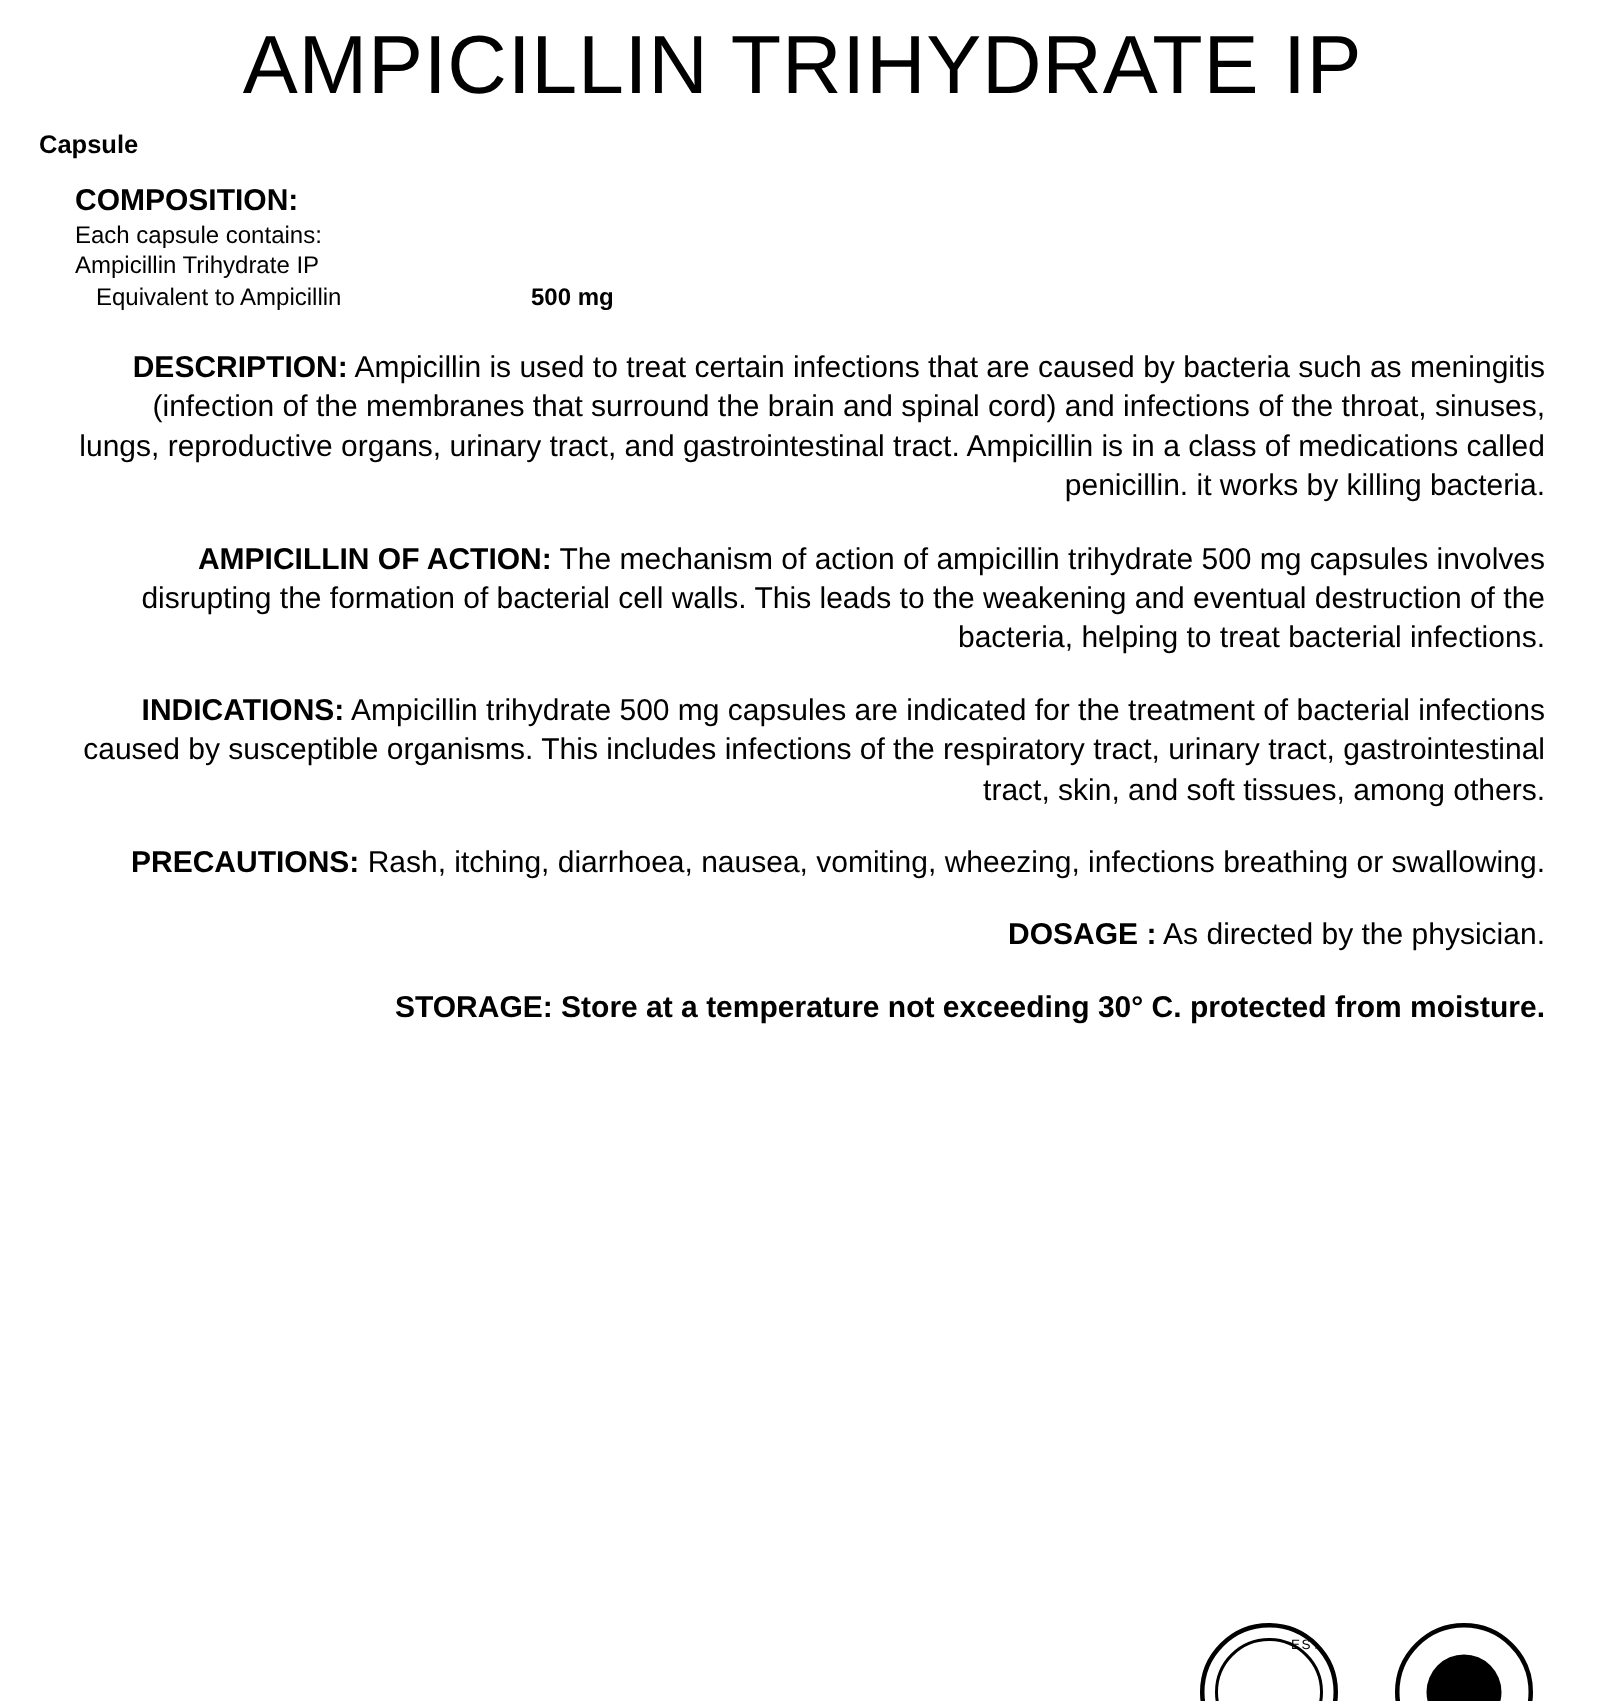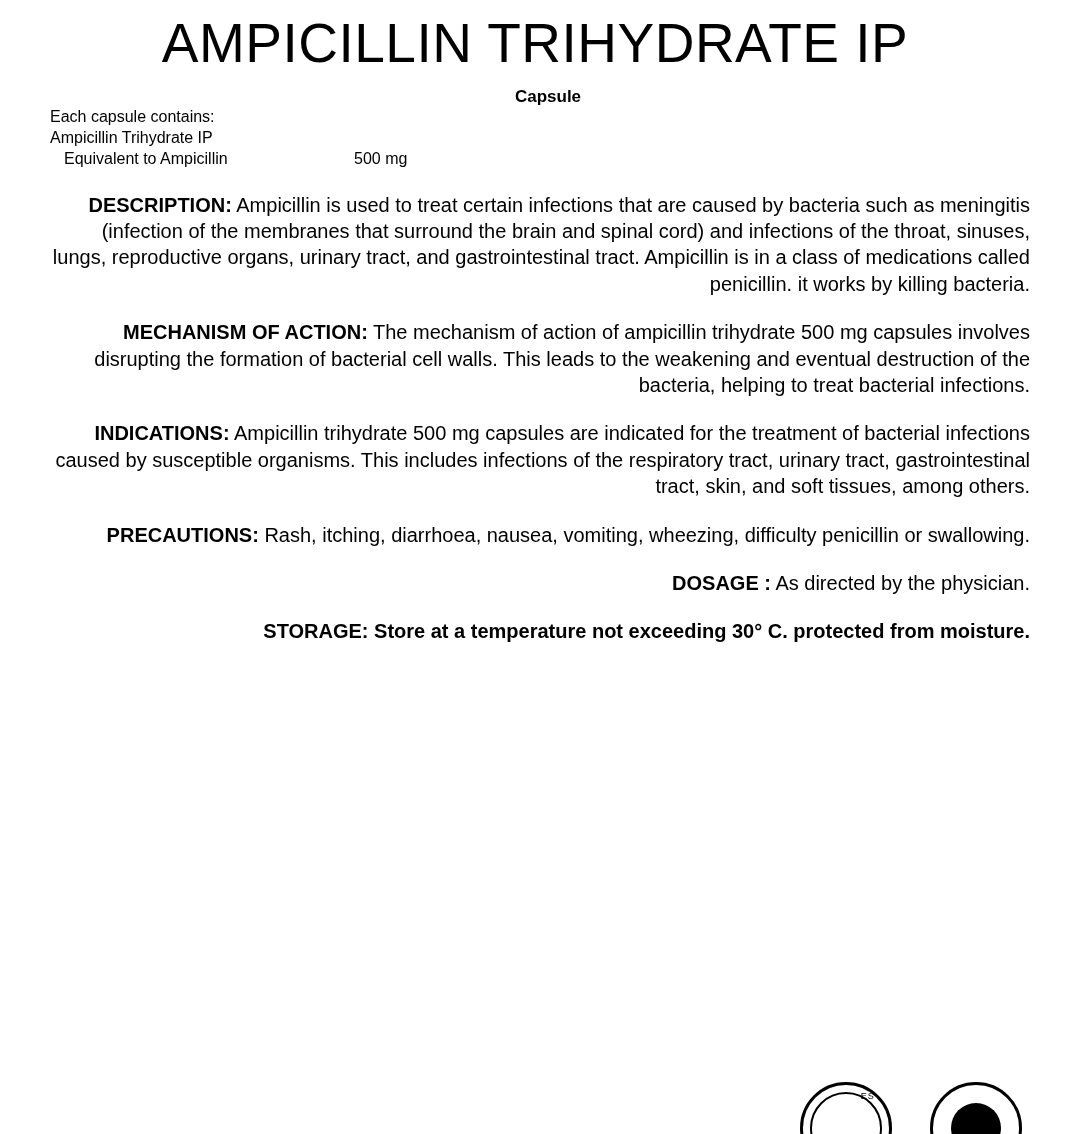--- a/index.html
+++ b/index.html
@@ -30,21 +30,21 @@
     line-height: 1.15;
   }
   .brand {
     text-align: center;
     font-size: 31px;
     font-weight: bold;
     margin: 48px 0 0 0;
     letter-spacing: 0.2px;
   }
   .form {
-    text-align: center;
+    text-align: left;
     font-size: 17px;
     font-weight: bold;
     margin: 12px 0 0 0;
     padding-left: 26px;
   }
   .body-block {
     padding: 0 40px 0 50px;
     font-size: 20px;
     line-height: 1.32;
   }
@@ -63,20 +63,21 @@
   .comp-row {
     display: flex;
   }
   .comp-row .lbl {
     width: 290px;
     flex: 0 0 290px;
     margin-left: 14px;
   }
   .comp-row .val {
     flex: 1 1 auto;
+    font-weight: bold;
   }
   .gap-md { height: 22px; }
   .para {
     margin: 0;
     font-size: 20px;
     line-height: 1.32;
     text-align: right;
   }
   .para + .para { margin-top: 22px; }
   .approved {
@@ -147,47 +148,48 @@
 <body>
 
 <div class="page">
 
   <h1 class="title">AMPICILLIN TRIHYDRATE IP</h1>
 
   <div class="form">Capsule</div>
 
   <div class="body-block">
 
+    <div class="composition-head">COMPOSITION:</div>
     <div class="comp-line">Each capsule contains:</div>
     <div class="comp-line">Ampicillin Trihydrate IP</div>
 
     <div class="comp-row">
       <span class="lbl comp-line">Equivalent to Ampicillin</span>
       <span class="val comp-line">500 mg</span>
     </div>
     <div class="comp-row">
     </div>
 
     <div class="gap-md"></div>
 
 
     <p class="para" style="margin-top:0;">
       <span class="section-label">DESCRIPTION:</span><span> Ampicillin is used to treat certain infections that are caused by bacteria such as meningitis (infection of the membranes that surround the brain and spinal cord) and infections of the throat, sinuses, lungs, reproductive organs, urinary tract, and gastrointestinal tract. Ampicillin is in a class of medications called penicillin. it works by killing bacteria.</span>
     </p>
 
     <p class="para">
-      <span class="section-label">MECHANISM OF ACTION:</span><span> The mechanism of action of ampicillin trihydrate 500 mg capsules involves disrupting the formation of bacterial cell walls. This leads to the weakening and eventual destruction of the bacteria, helping to treat bacterial infections.</span>
+      <span class="section-label">AMPICILLIN OF ACTION:</span><span> The mechanism of action of ampicillin trihydrate 500 mg capsules involves disrupting the formation of bacterial cell walls. This leads to the weakening and eventual destruction of the bacteria, helping to treat bacterial infections.</span>
     </p>
 
     <p class="para">
       <span class="section-label">INDICATIONS:</span><span> Ampicillin trihydrate 500 mg capsules are indicated for the treatment of bacterial infections caused by susceptible organisms. This includes infections of the respiratory tract, urinary tract, gastrointestinal tract, skin, and soft tissues, among others.</span>
     </p>
 
     <p class="para">
-      <span class="section-label">PRECAUTIONS:</span><span> Rash, itching, diarrhoea, nausea, vomiting, wheezing, difficulty penicillin or swallowing.</span>
+      <span class="section-label">PRECAUTIONS:</span><span> Rash, itching, diarrhoea, nausea, vomiting, wheezing, infections breathing or swallowing.</span>
     </p>
 
     <p class="para">
       <span class="section-label">DOSAGE :</span><span> As directed by the physician.</span>
     </p>
 
     <p class="para storage">
       <span class="section-label">STORAGE:</span><span> Store at a temperature not exceeding 30° C. protected from moisture.</span>
     </p>
 

